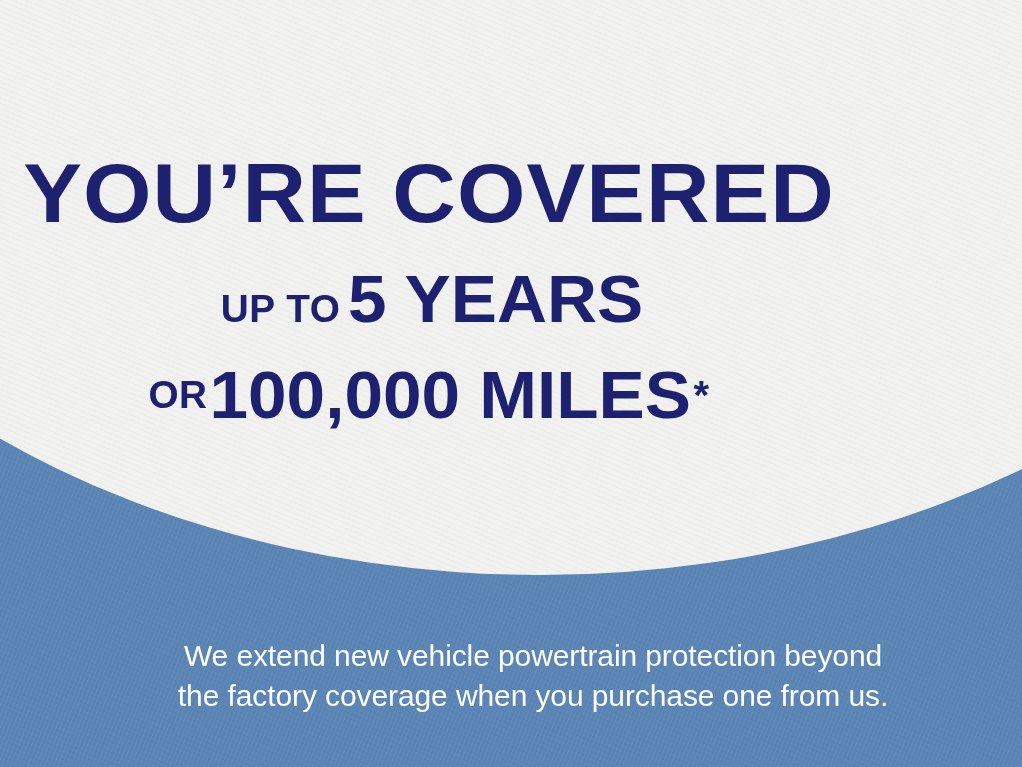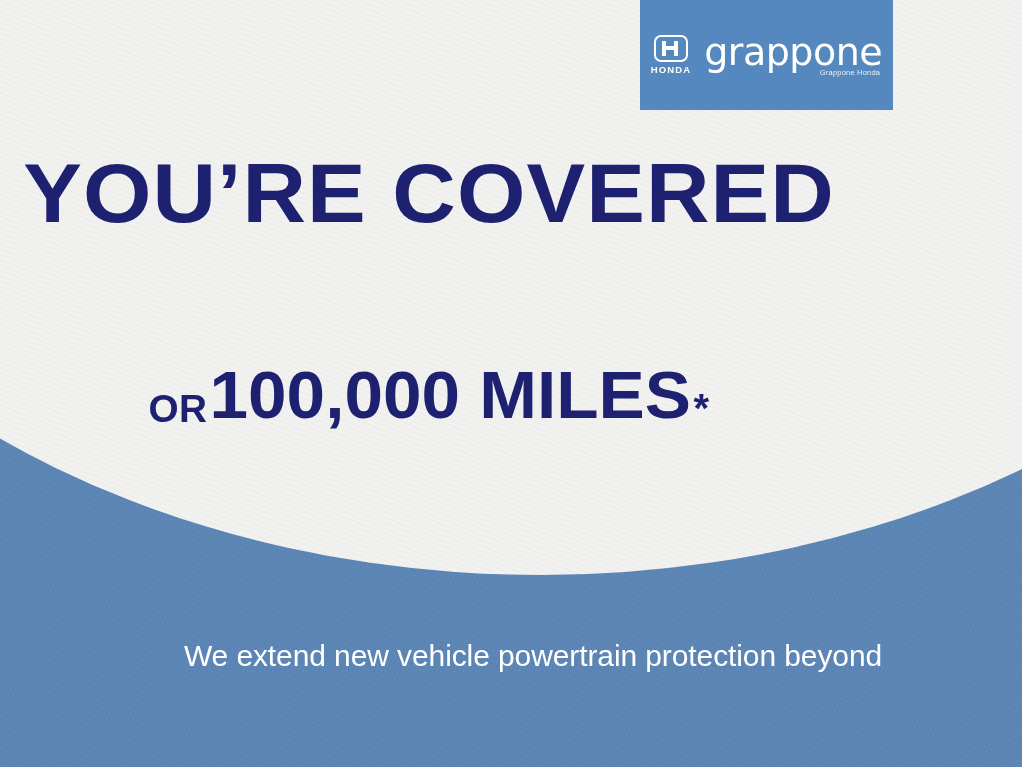--- a/index.html
+++ b/index.html
@@ -173,21 +173,21 @@
   }
 
   .line-miles {
     position: absolute;
     top: 362px;
     left: 0;
     right: 0;
     color: #1e2170;
     line-height: 1;
     display: flex;
-    align-items: flex-end;
+    align-items: center;
     justify-content: center;
     gap: 14px;
   }
   .big-miles {
     font-size: 66px;
     font-weight: 700;
     letter-spacing: 0px;
     transform: scaleX(1.05);
     position: relative;
   }
@@ -226,42 +226,37 @@
   }
 </style>
 </head>
 <body>
 
 <div class="banner">
 
   <div class="ellipse-shape"></div>
   <div class="texture"></div>
 
-  <div class="logo-box">
-    <div class="honda-badge">
-      <div class="honda-mark"></div>
-      <div class="honda-word">HONDA</div>
+
+  <div class="headline-area">
+
+    <div class="line-covered">YOU’RE COVERED</div>
+
+    <div class="line-years">
+      <span class="small-pre">UP TO</span>
+      <span class="big-years">5 YEARS</span>
     </div>
-    <div class="grappone-block">
-      <div class="grappone-word">grappone</div>
-      <div class="grappone-sub">Grappone Honda</div>
-    </div>
-  </div>
-
-  <div class="headline-area">
-
-    <div class="line-covered">YOU’RE COVERED</div>
-
 
     <div class="line-miles">
       <span class="small-pre">OR</span>
       <span class="big-miles">100,000 MILES</span>
         <span class="asterisk">*</span>
     </div>
 
   </div>
 
   <div class="body-copy">
     <div>We extend new vehicle powertrain protection beyond</div>
+    <div>the factory coverage when you purchase one from us.</div>
   </div>
 
 
 </div>
 
 </body></html>

